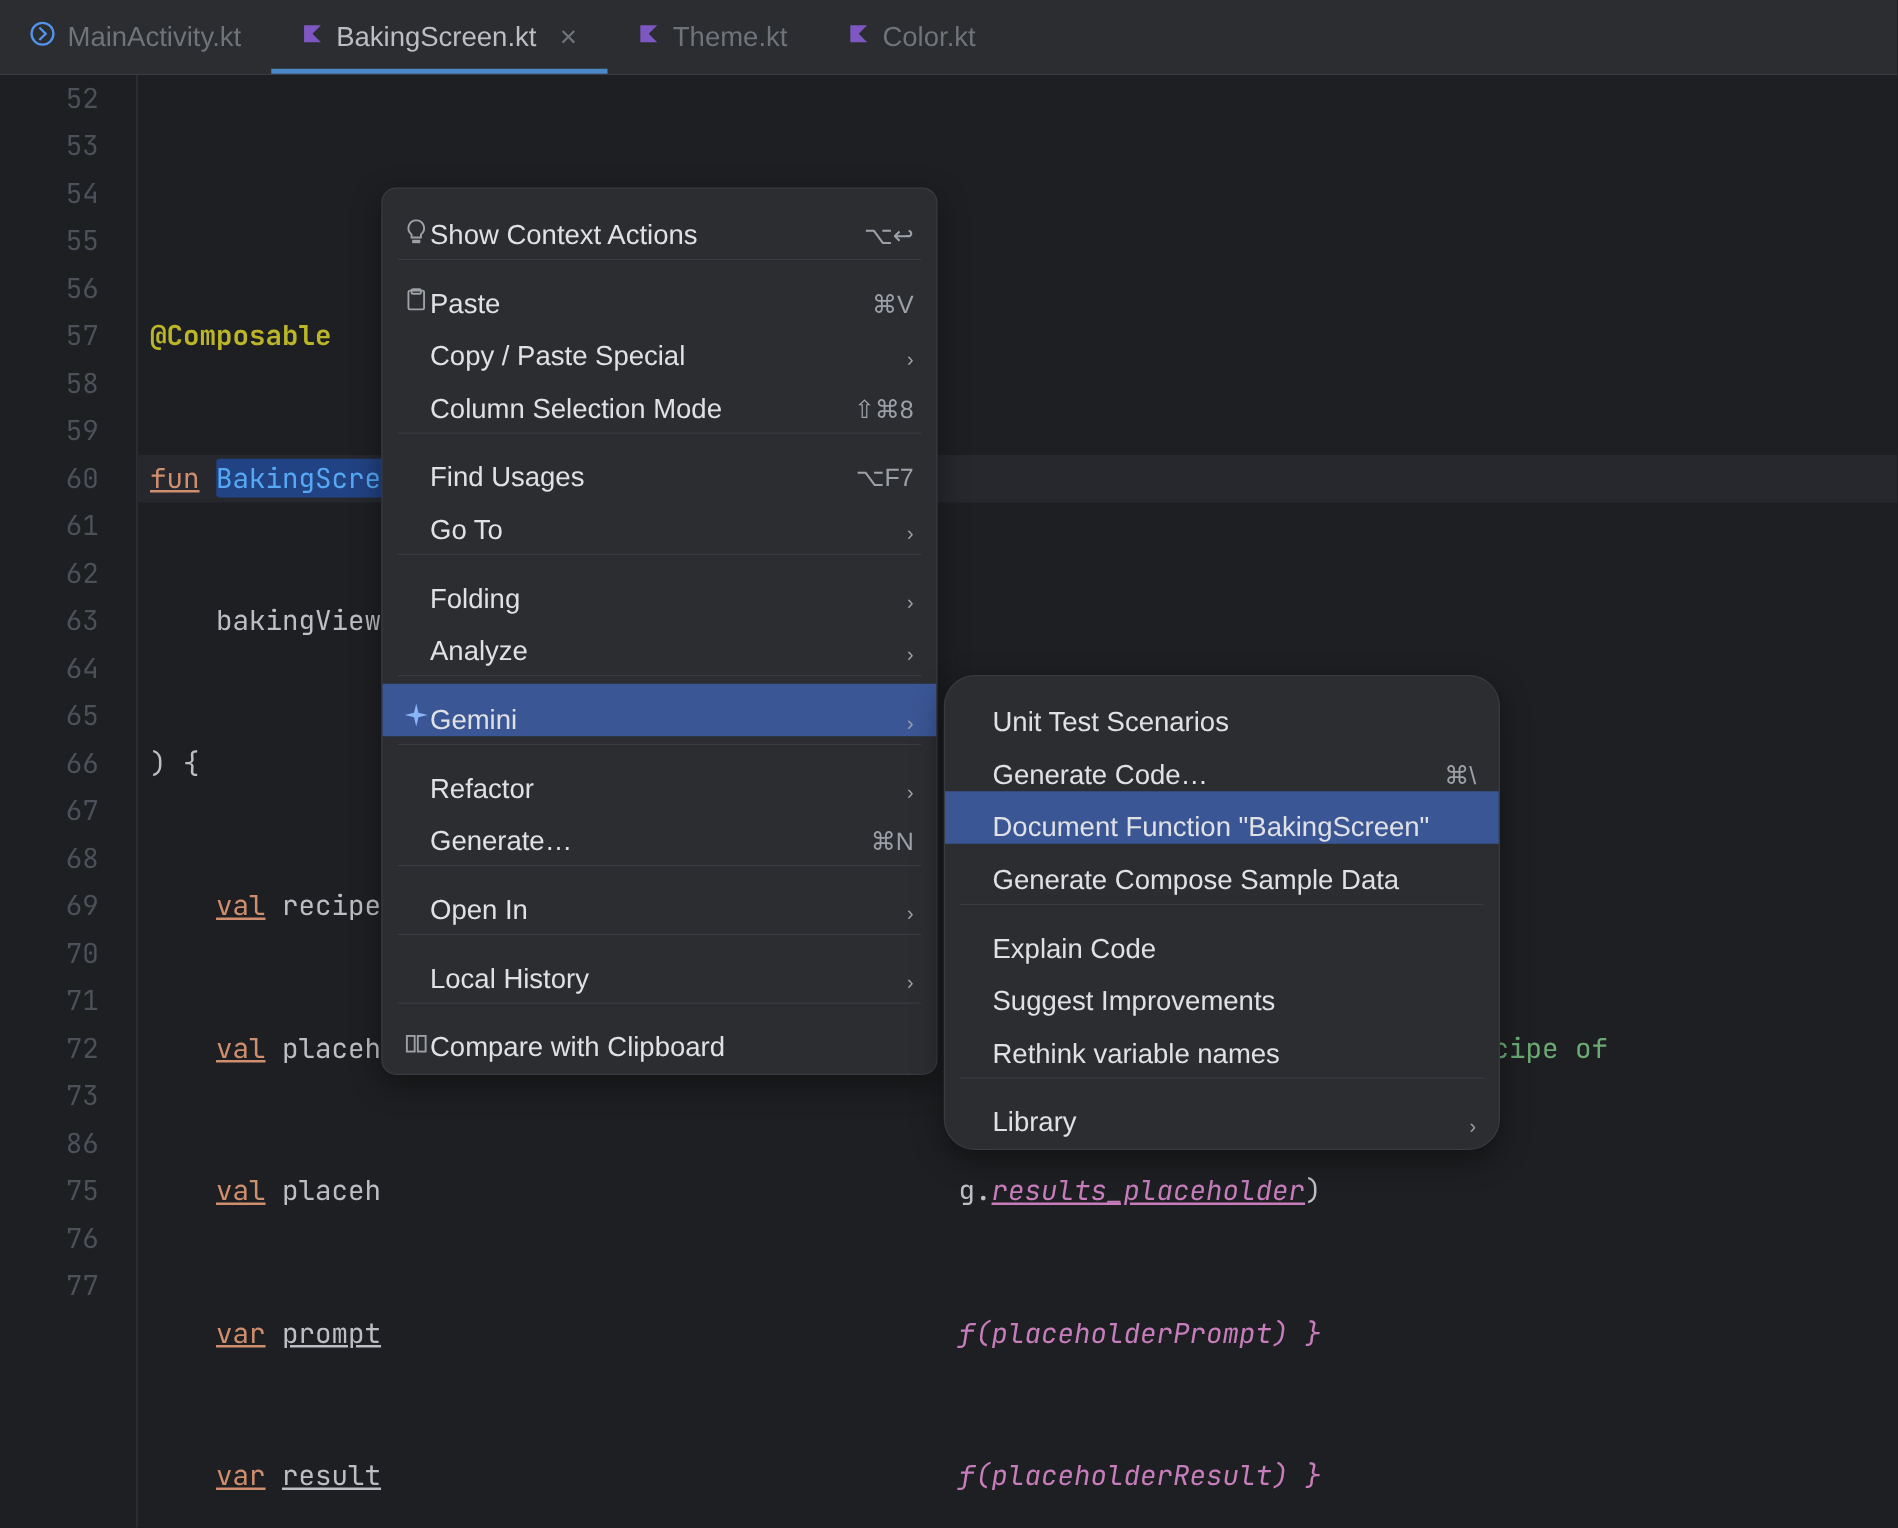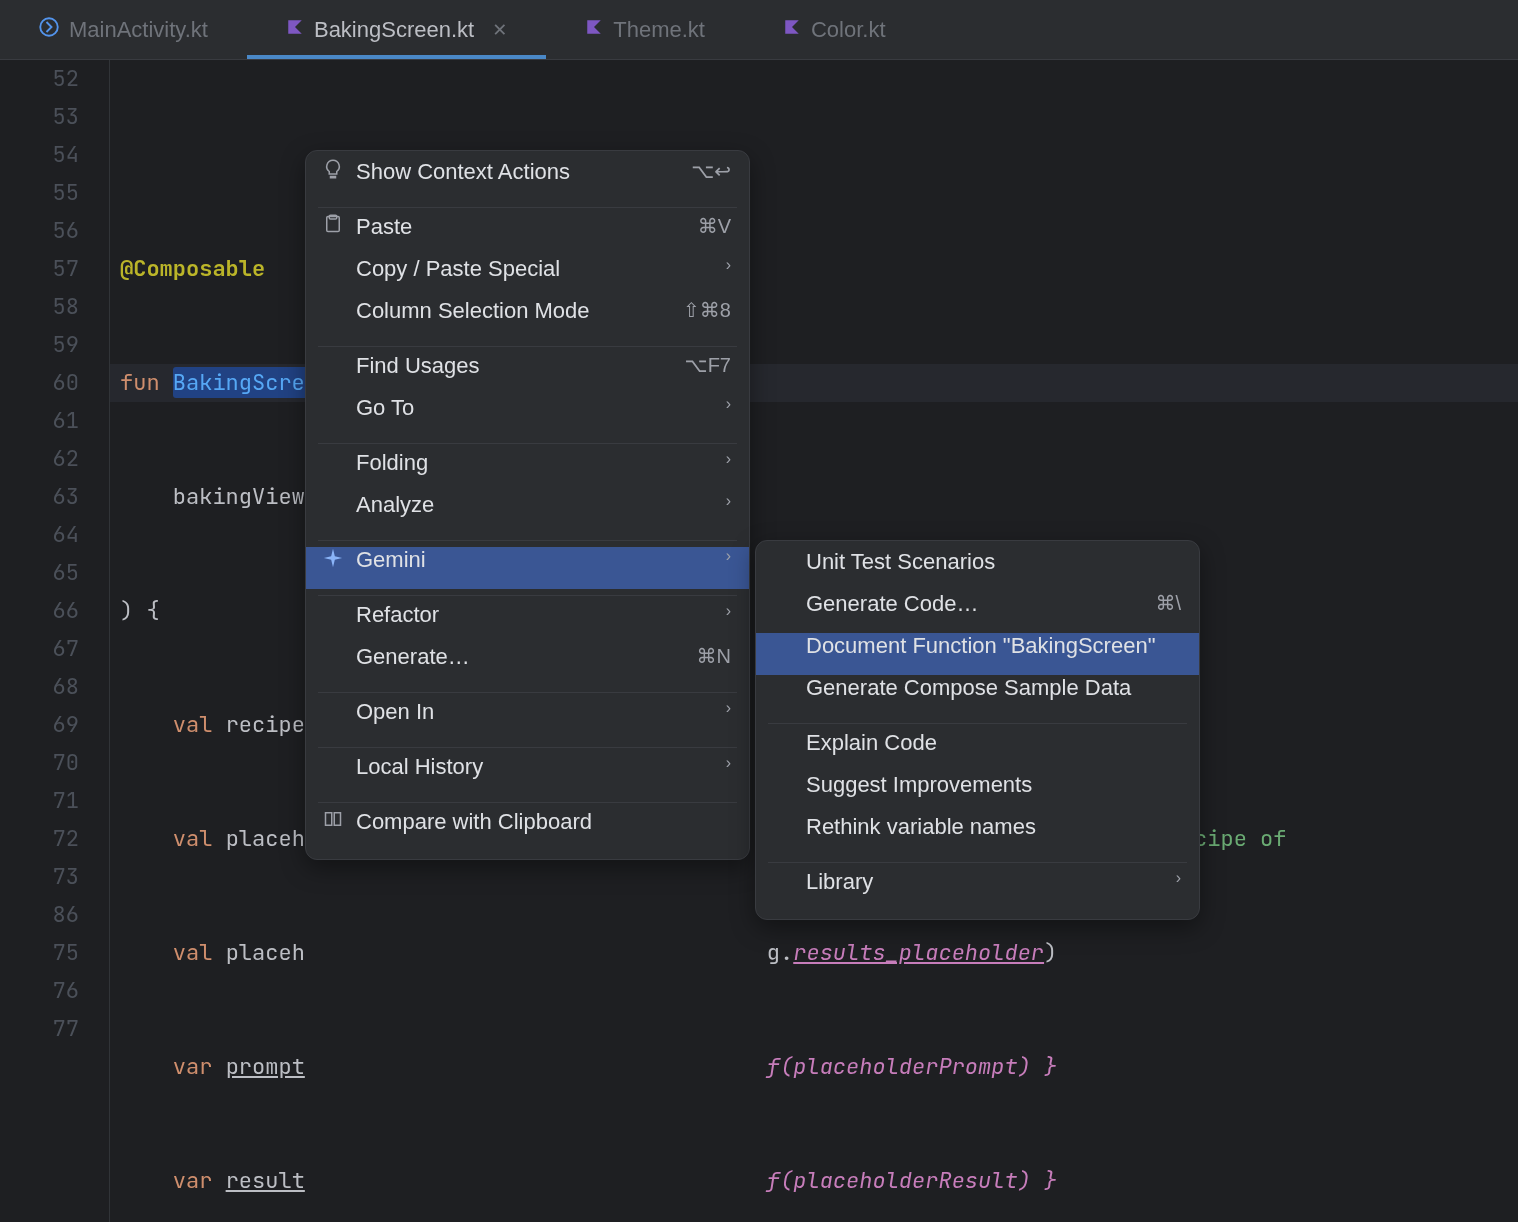--- a/index.html
+++ b/index.html
@@ -42,21 +42,21 @@
     height: 60px;
     background: #2b2d30;
     border-bottom: 1px solid #393b40;
     align-items: stretch;
     font-size: 22px;
   }
   .tab {
     display: flex;
     align-items: center;
     gap: 10px;
-    padding: 0 39px;
+    padding: 0 24px;
     color: var(--fg-dim);
     position: relative;
     cursor: pointer;
   }
   .tab.active {
     color: var(--fg);
     justify-content: center;
   }
   .tab.active::after {
     content: "";
@@ -87,21 +87,21 @@
   .gutter .ln { height: 38px; margin-left: 40px; }
   .code {
     flex: 1;
     padding-left: 10px;
     white-space: pre;
     position: relative;
   }
   .codeline { height: 38px; }
   .hl-line { background: var(--bg-current-line); margin-left: -10px; padding-left: 10px; }
   .ann { color: var(--ann); font-weight: bold; }
-  .kw { color: var(--kw); }
+  .kw { color: var(--kw); text-decoration: underline; }
   .fn { color: var(--fn); }
   .id { color: var(--white); }
   .pink { color: var(--pink); font-style: italic; }
   .str { color: var(--str); }
   .num { color: var(--num); }
   .ul { text-decoration: underline; }
   .sel {
     background: #214283;
     border-radius: 3px;
     padding: 1px 0;
@@ -113,27 +113,26 @@
     position: absolute;
     background: var(--bg-menu);
     border: 1px solid var(--border-menu);
     border-radius: 12px;
     padding: 8px 0;
     box-shadow: 0 8px 24px rgba(0,0,0,0.4);
     font-size: 22px;
     color: #dfe1e5;
   }
   .menu-main { top: 150px; left: 305px; width: 445px; }
-  .menu-sub  { top: 540px; left: 755px; width: 445px; }
+  .menu-sub  { top: 540px; left: 755px; width: 445px; border-radius: 25px; }
   .mi {
     display: flex;
-    align-items: flex-start;
+    align-items: flex-end;
     height: 42px;
     padding: 0 18px 0 16px;
-    gap: 12px;
     cursor: pointer;
   }
   .mi.hover { background: var(--bg-menu-hover); }
   .mi .micon { width: 22px; text-align: center; color: #9da0a8; flex-shrink: 0; }
   .mi .micon.gemini { color: #8ab4f8; }
   .mi .label { flex: 1; }
   .mi .shortcut { color: #9da0a8; font-size: 20px; }
   .mi .chev { color: #9da0a8; font-size: 16px; }
   .sep { height: 1px; background: var(--border-menu); margin: 6px 12px; }
 </style>

